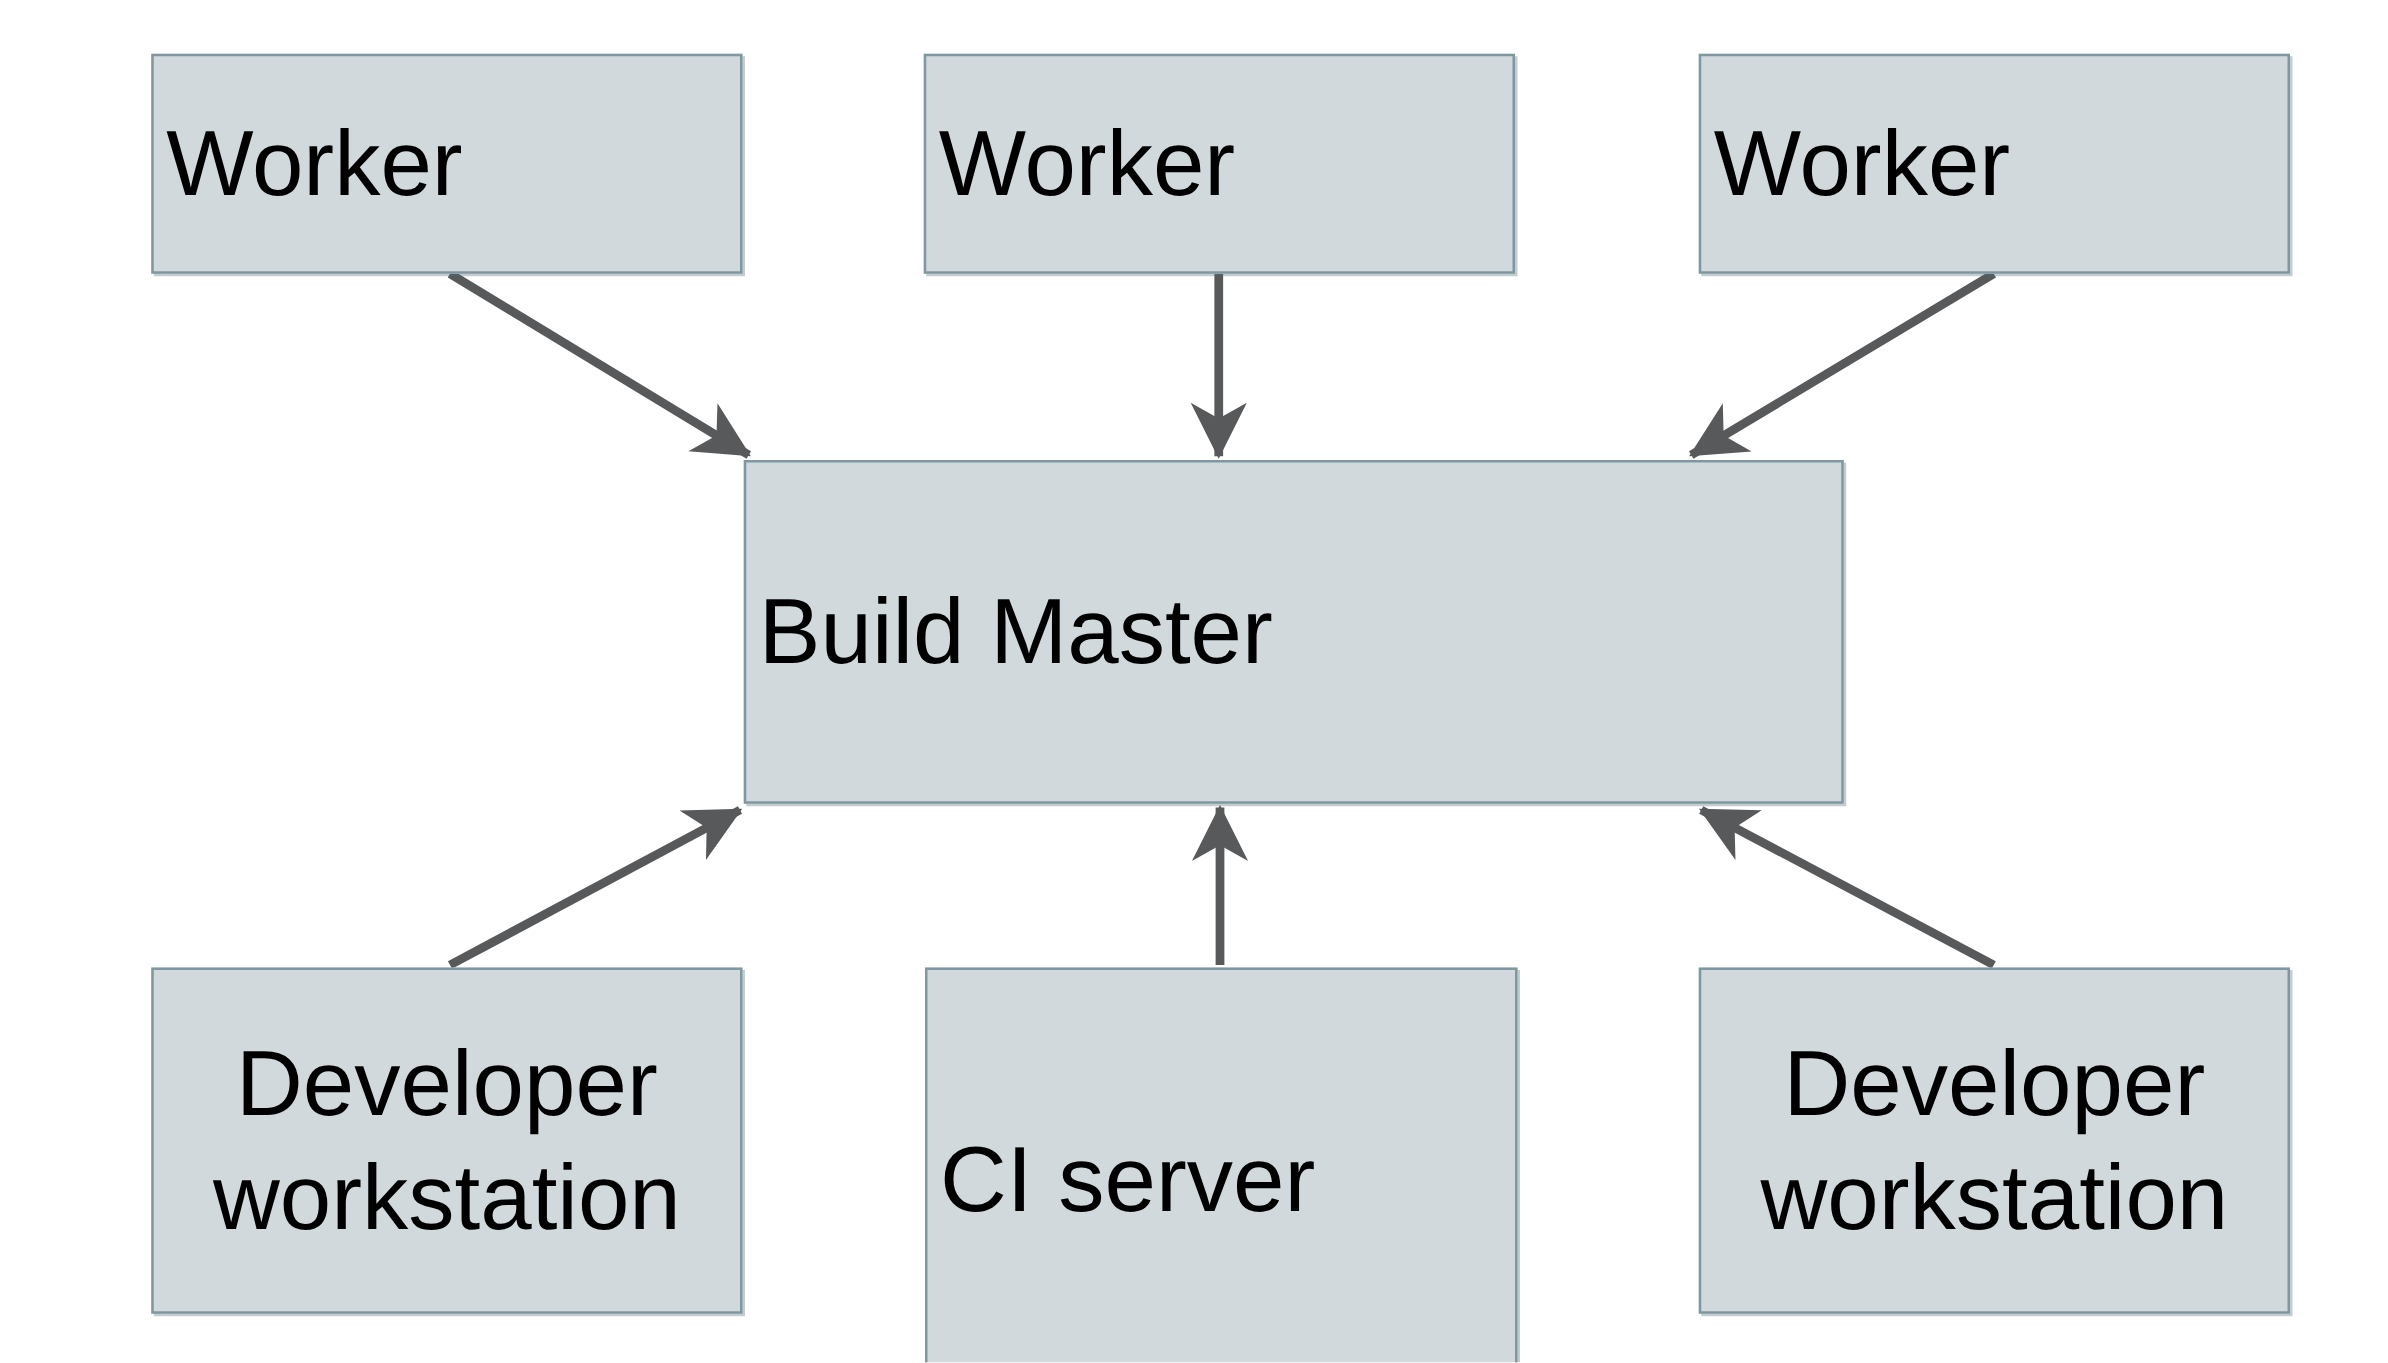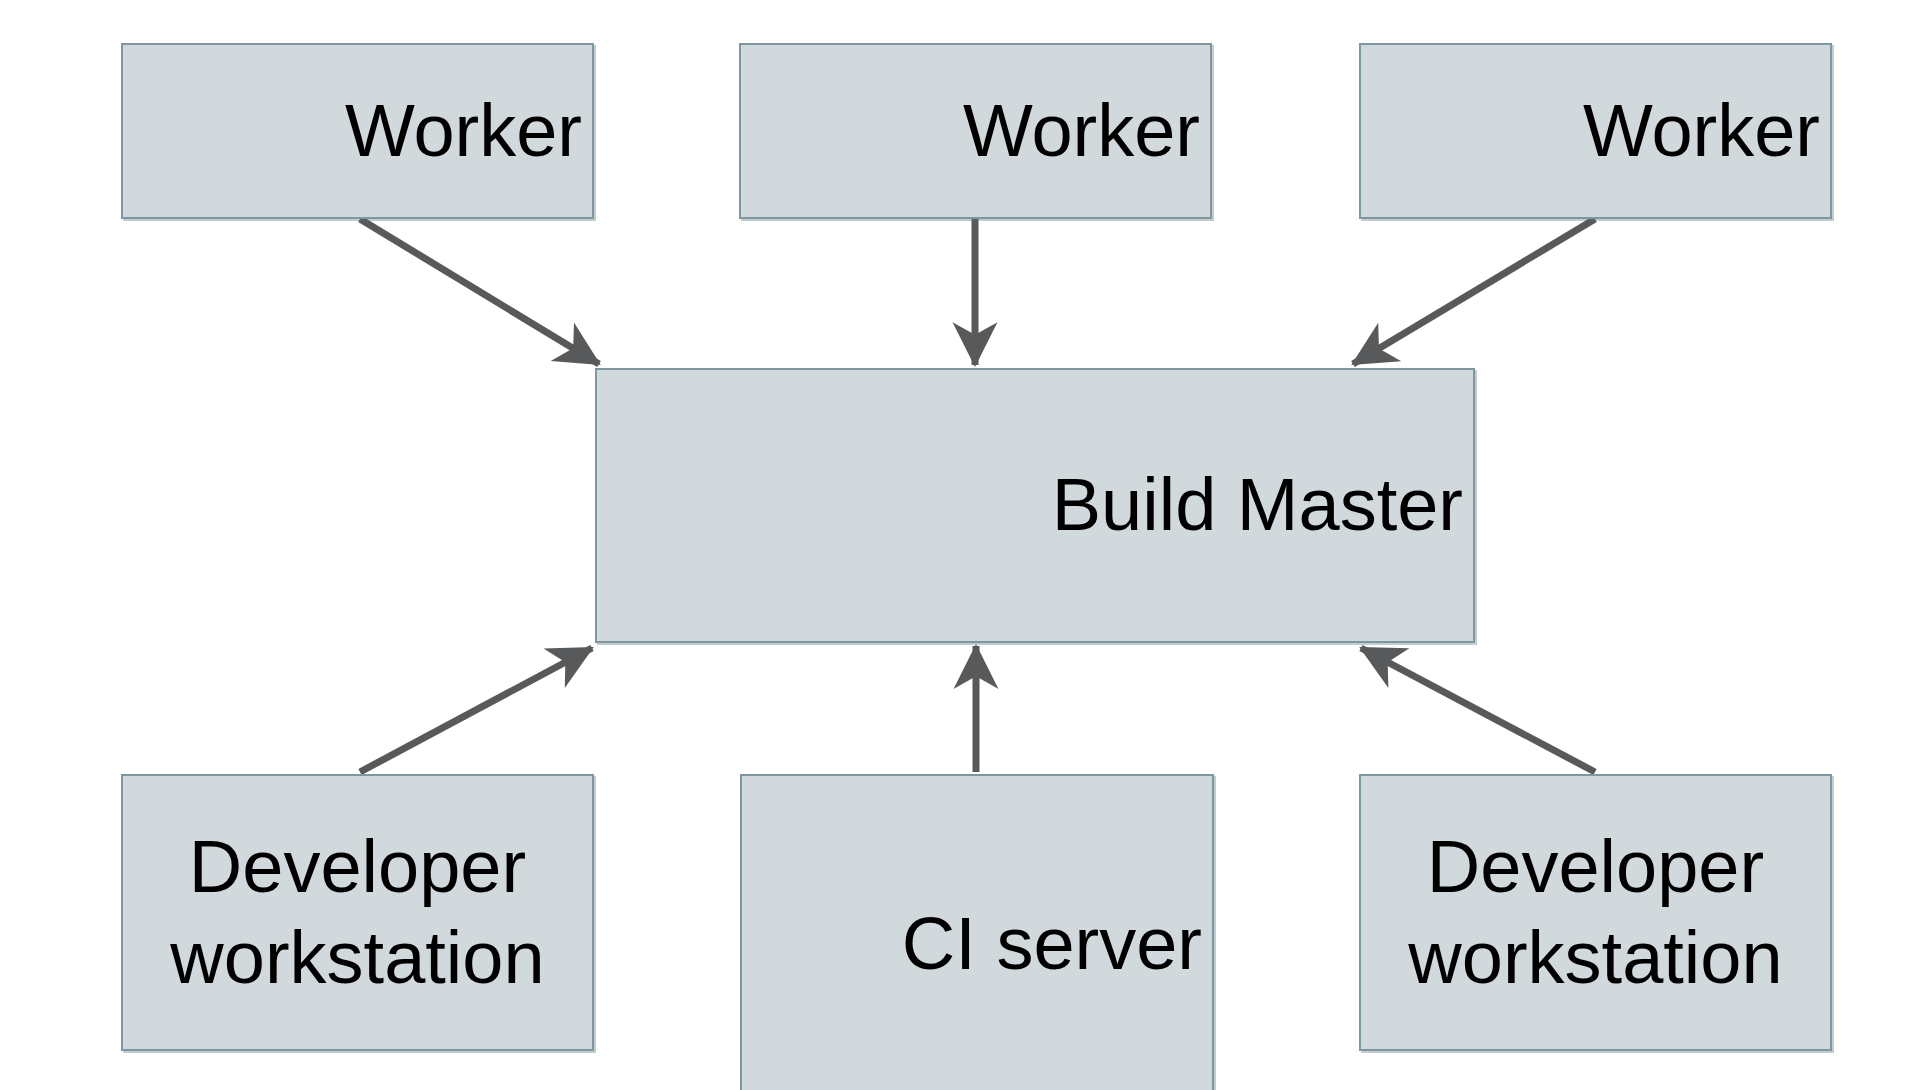--- a/index.html
+++ b/index.html
@@ -24,21 +24,21 @@
     pointer-events: none;
   }
   .node {
     position: absolute;
     box-sizing: border-box;
     background: #d1d9dc;
     border: 2px solid #7e97a1;
     box-shadow: 2px 2px 0 rgba(84, 108, 118, 0.35);
     display: flex;
     align-items: center;
-    justify-content: flex-end;
+    justify-content: flex-start;
     text-align: center;
     color: #000000;
     font-size: 74px;
     line-height: 1.22;
     padding: 0 10px;
   }
   
   .worker-left   { left: 121px;  top: 43px;  width: 473px; height: 176px; }
   .worker-middle { left: 739px;  top: 43px;  width: 473px; height: 176px; }
   .worker-right  { left: 1359px; top: 43px;  width: 473px; height: 176px; }

